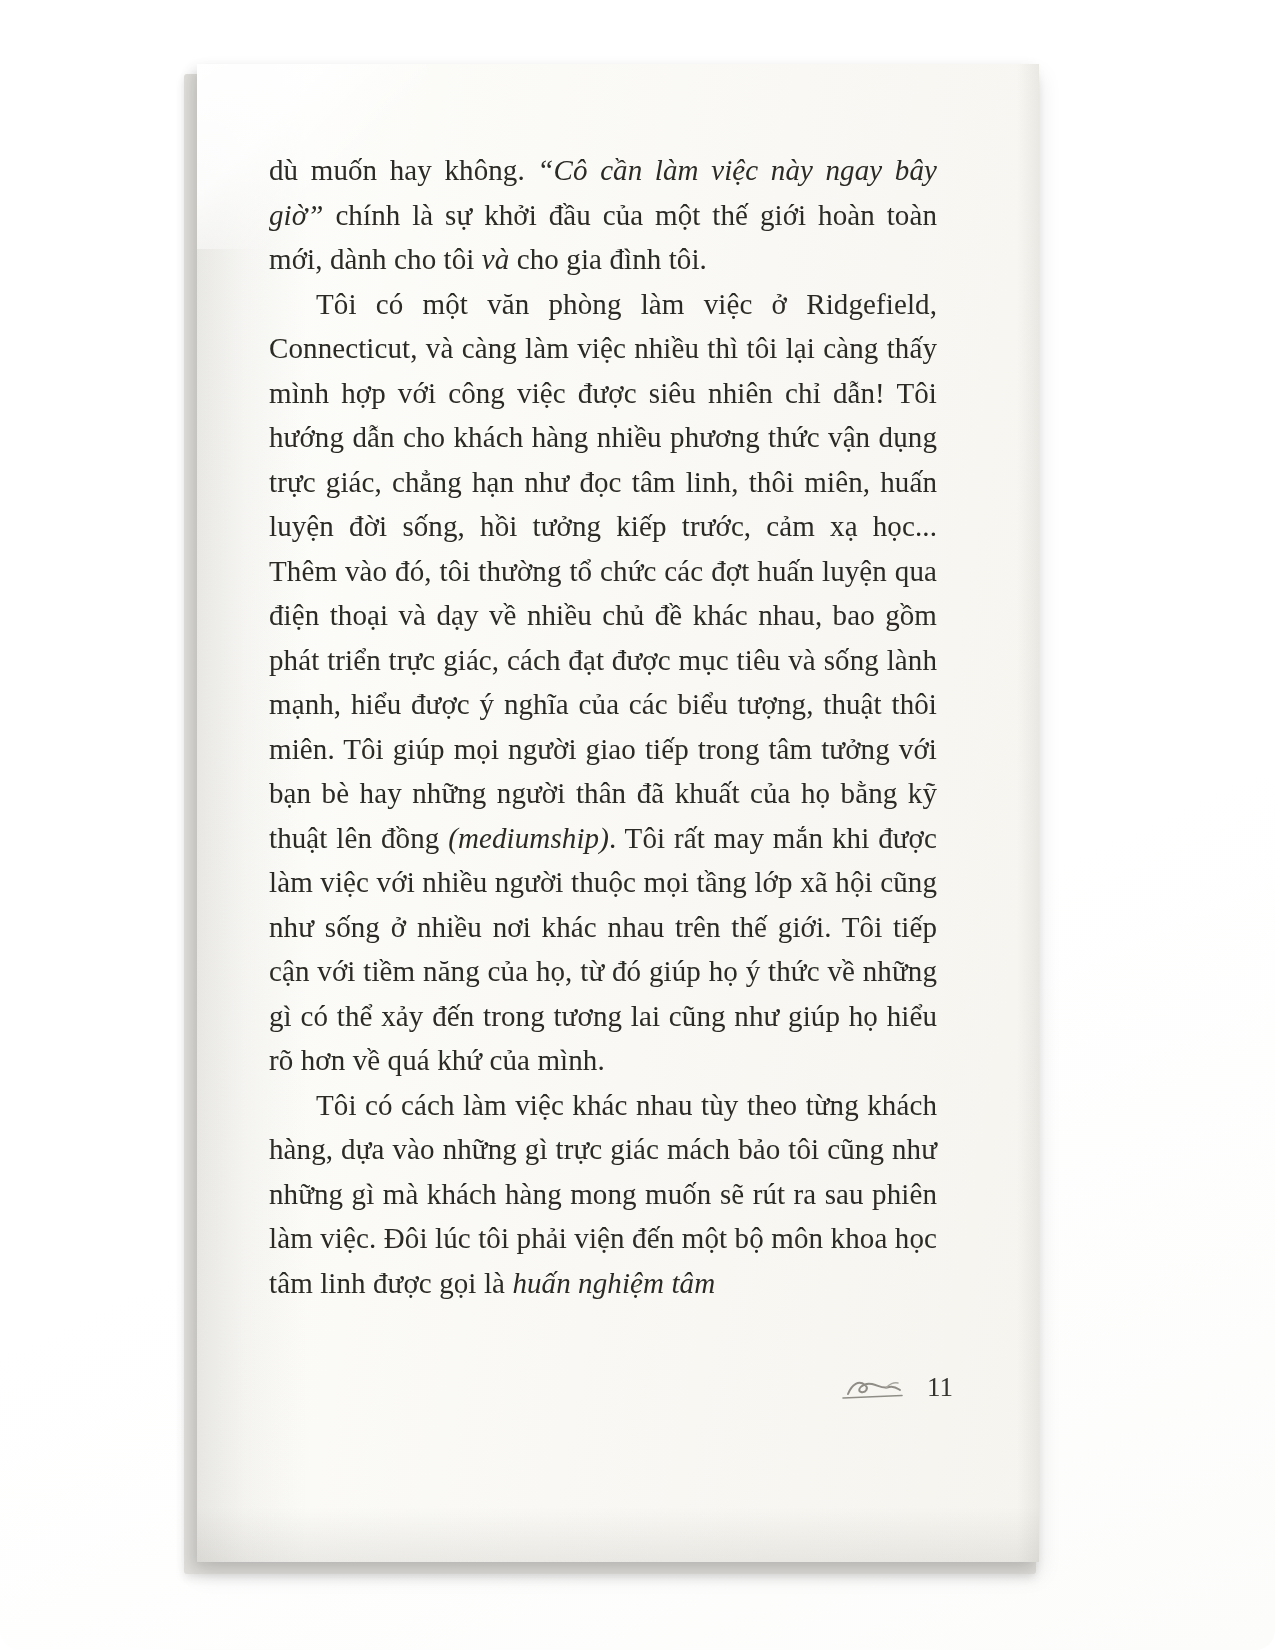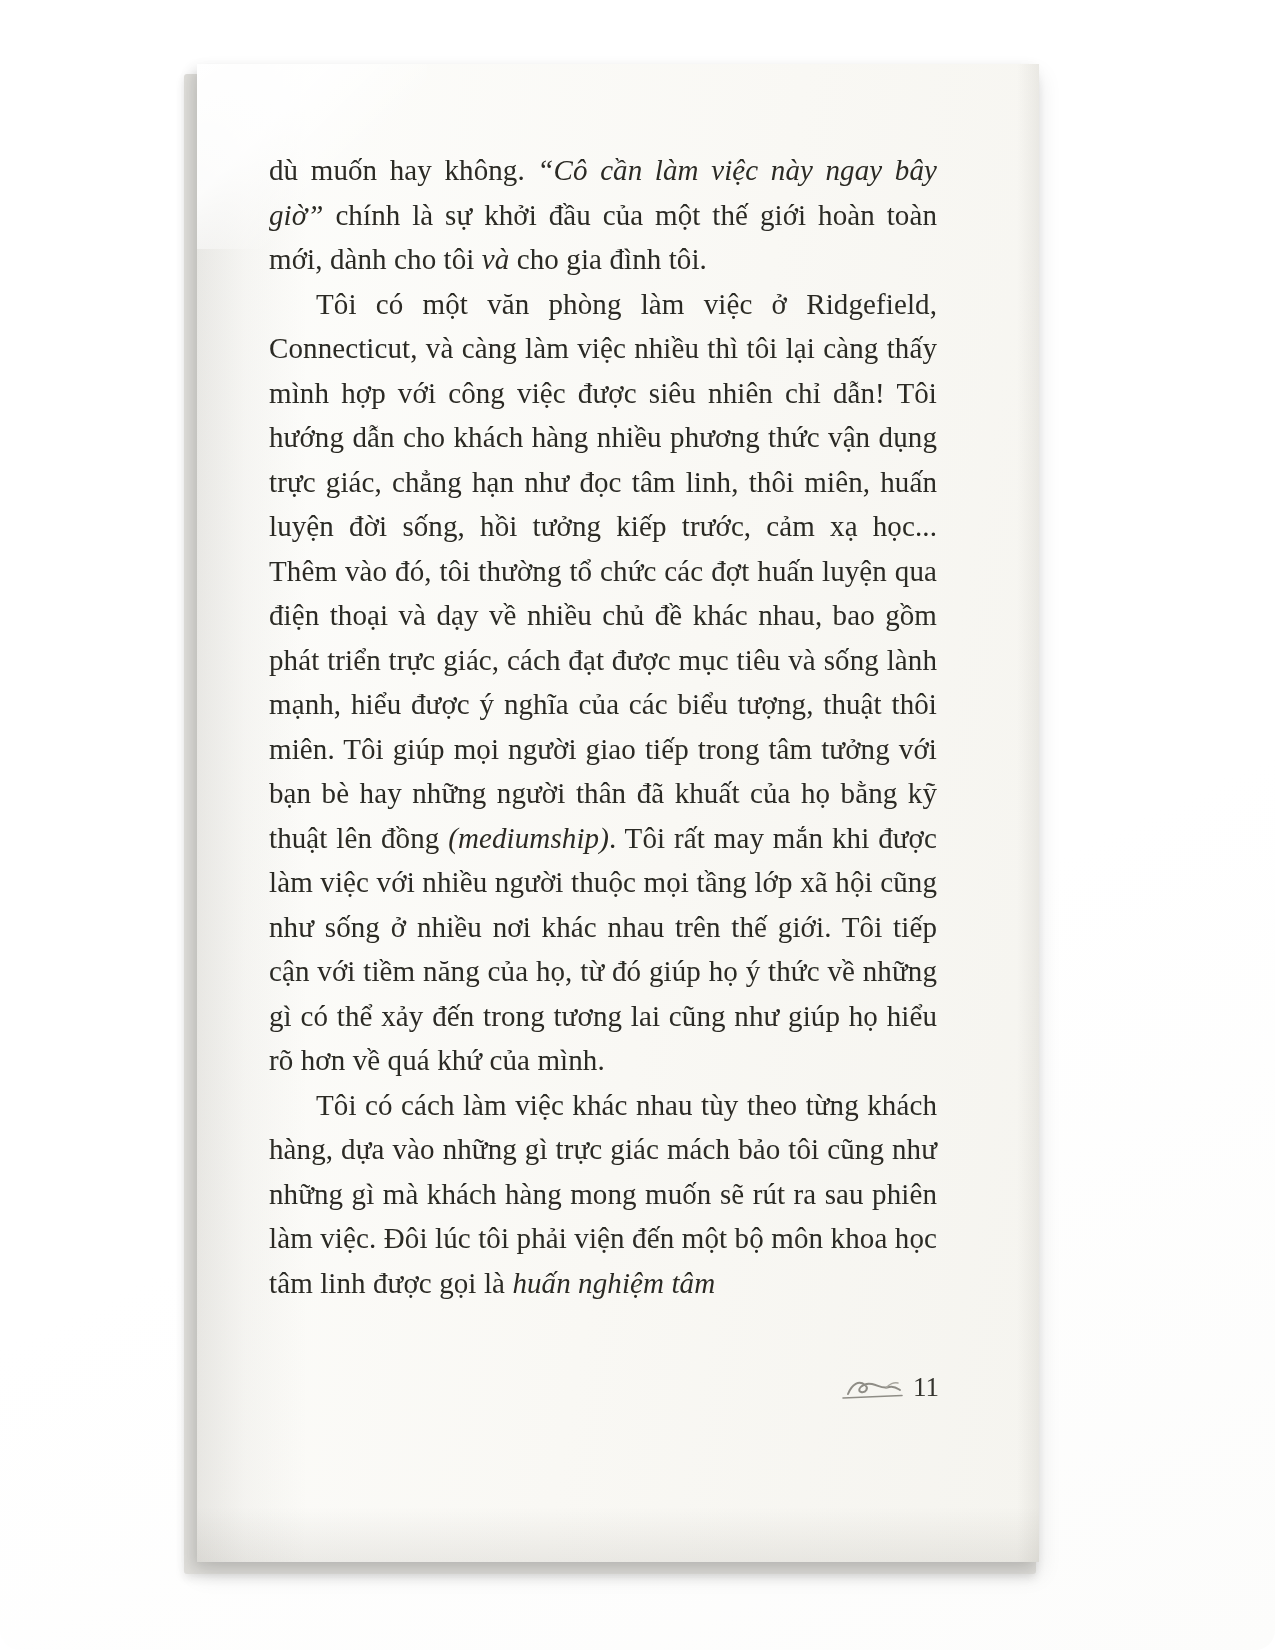--- a/index.html
+++ b/index.html
@@ -59,21 +59,21 @@
     letter-spacing: 0.1px;
   }
   .para { margin: 0; }
   .para.indent { text-indent: 47px; }
   .seg.italic { font-style: italic; }
   .footer {
     position: absolute;
     left: 645px; top: 1306px;
     display: flex;
     align-items: flex-end;
-    gap: 5px;
+    gap: 19px;
   }
   .ornament { display: block; }
   .pagenum {
     font-size: 27px;
     color: #35342e;
     line-height: 34px;
   }
 </style>
 </head>
 <body>

